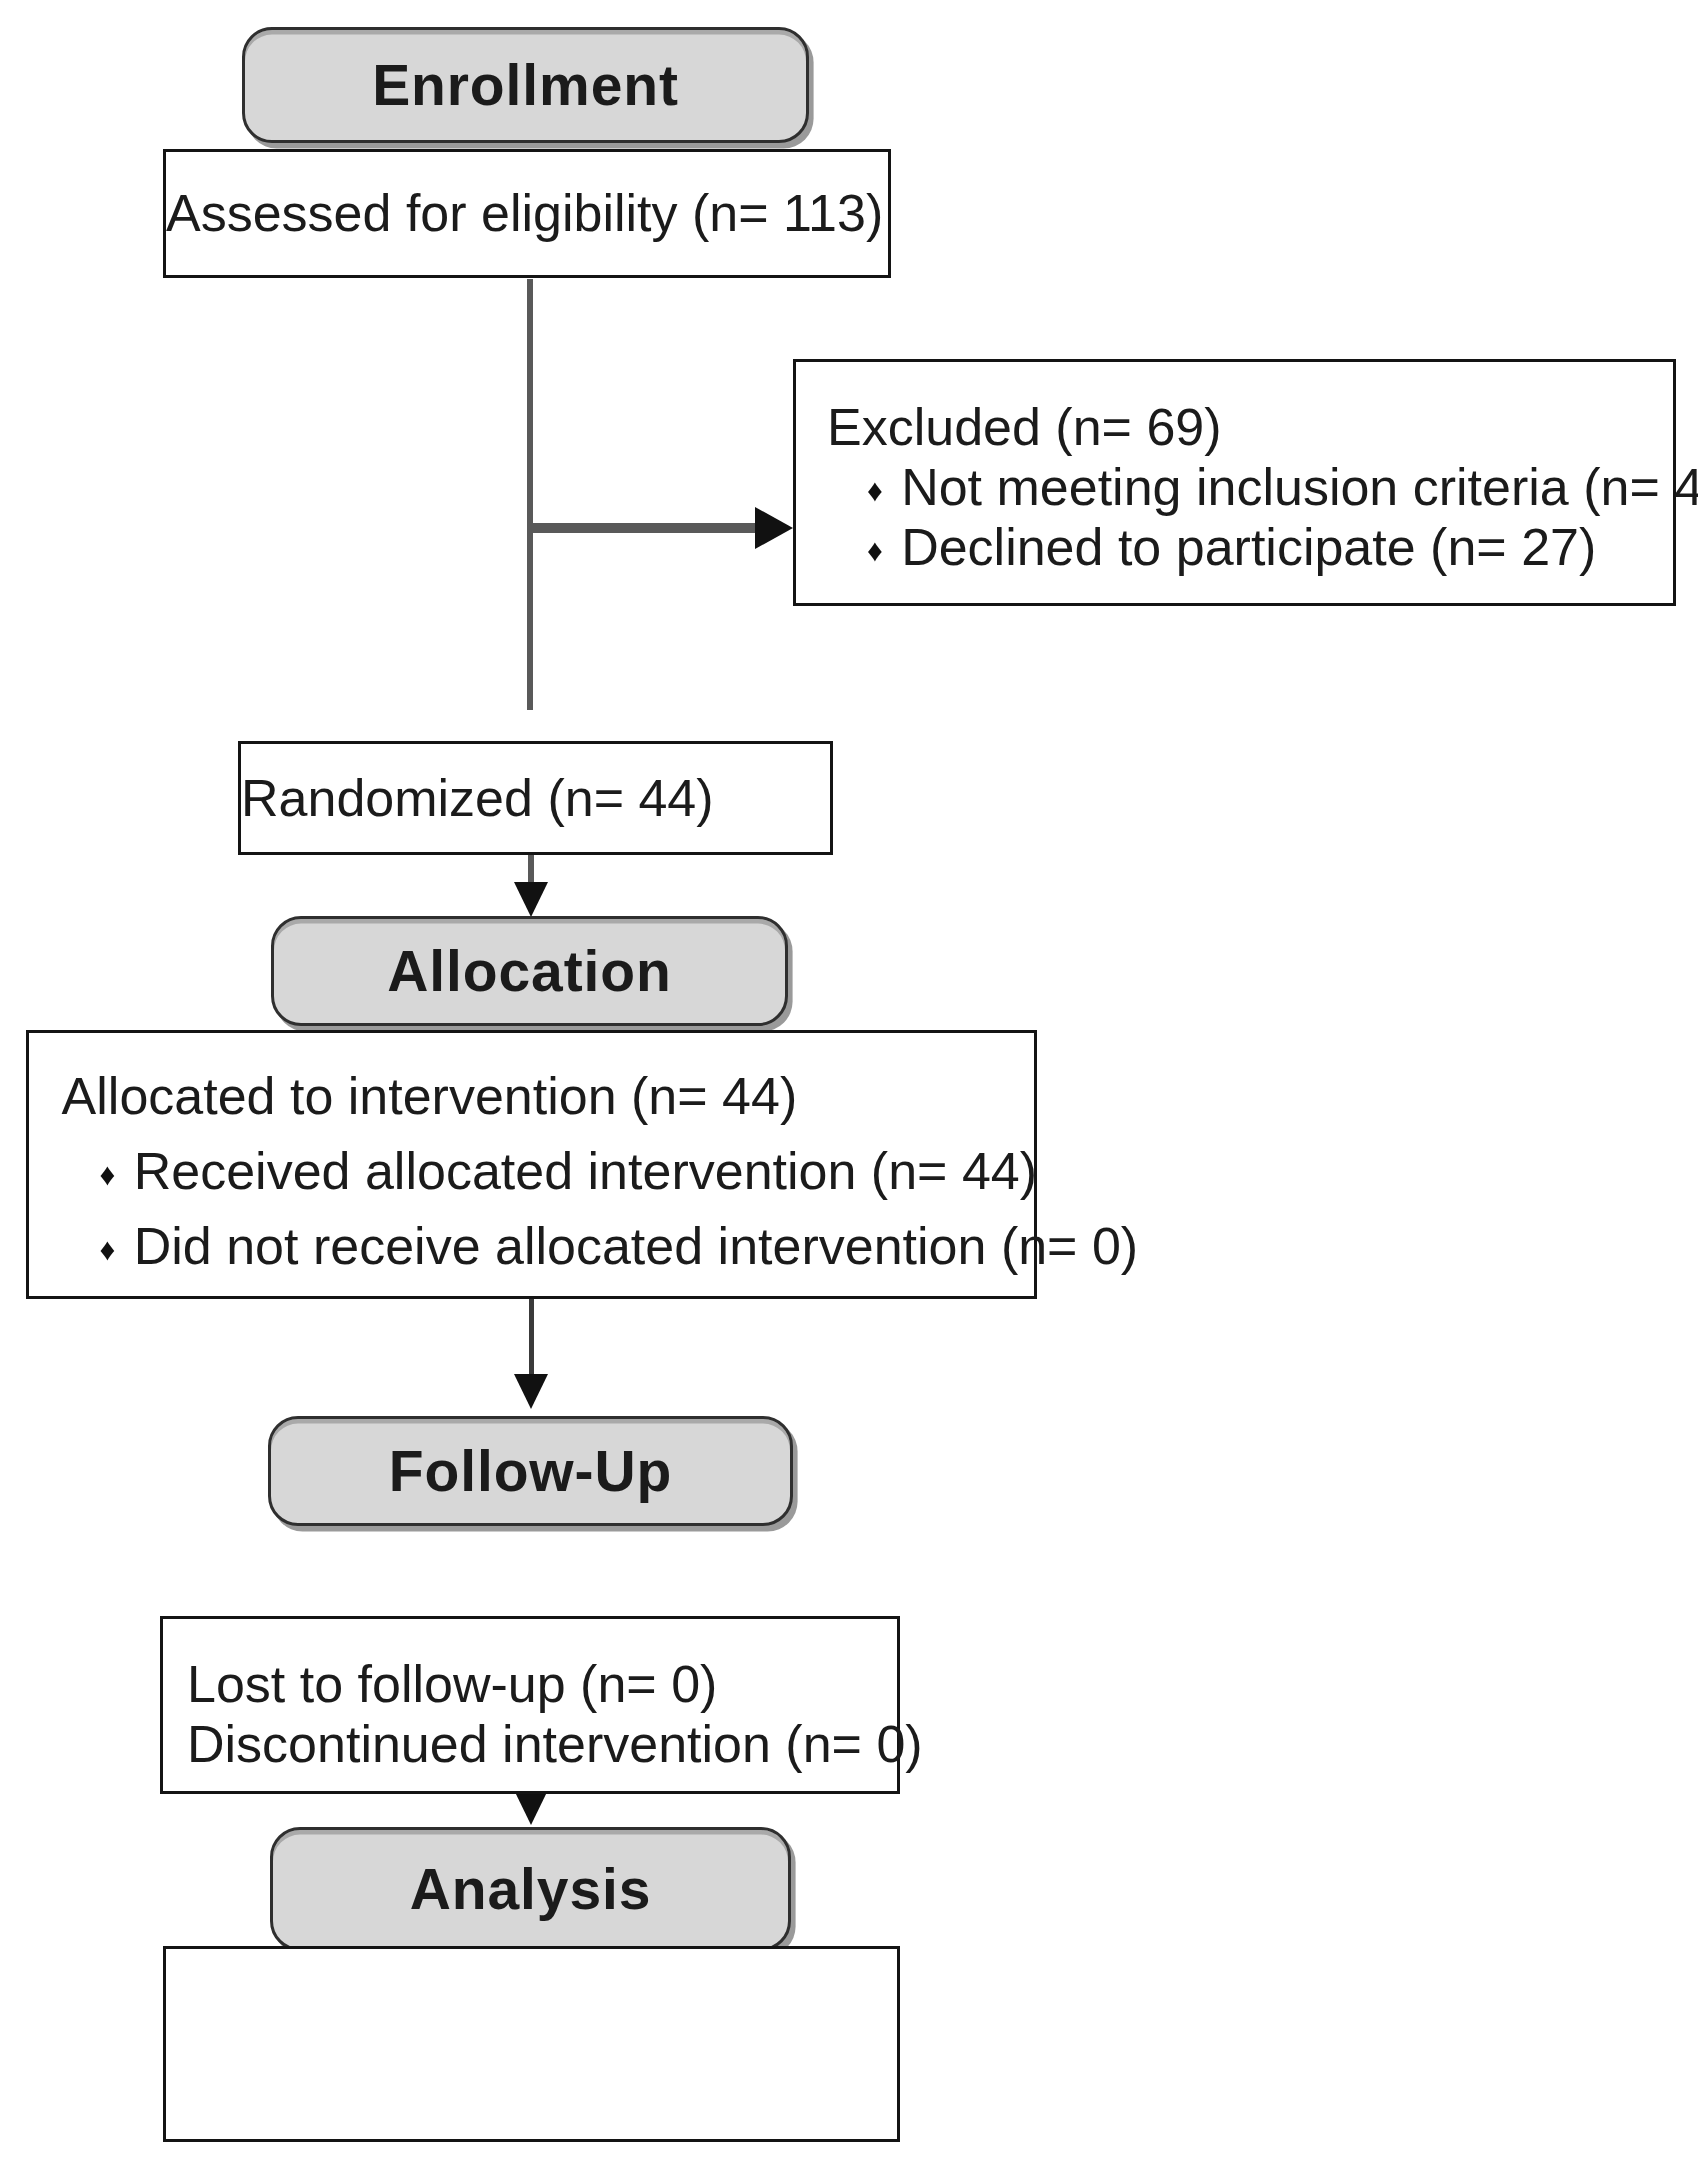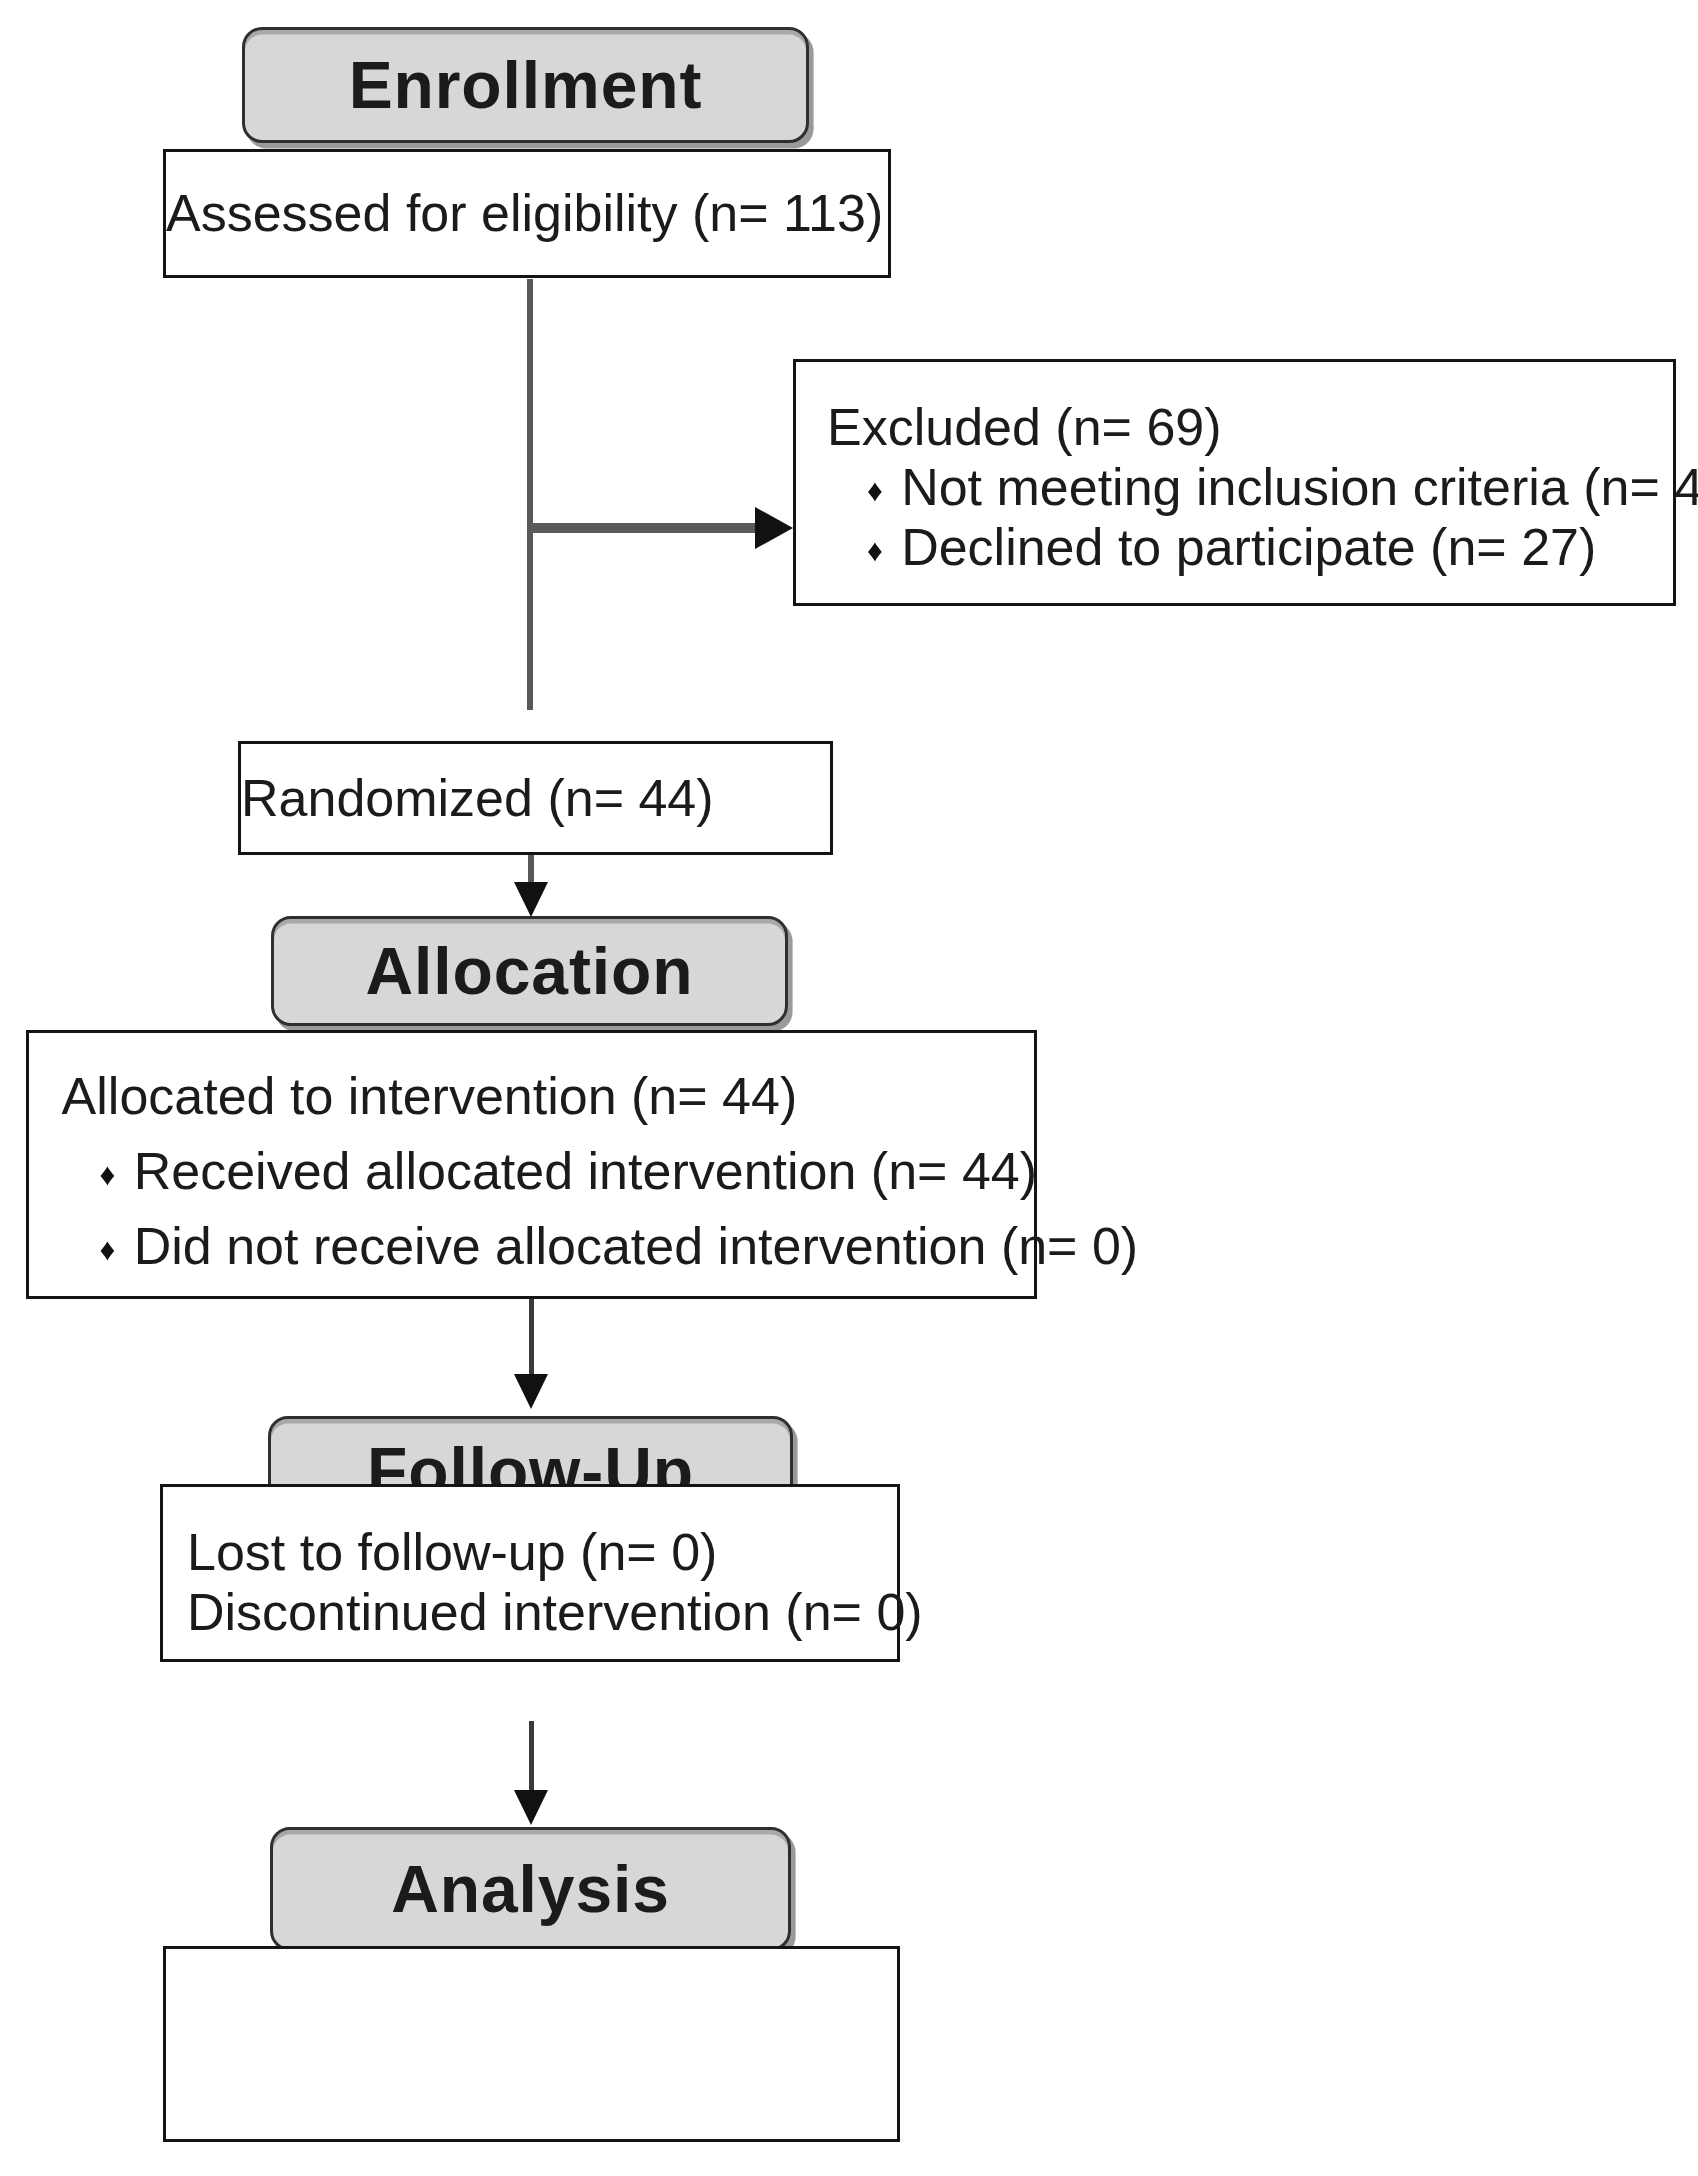--- a/index.html
+++ b/index.html
@@ -9,24 +9,24 @@
     background:#ffffff;
     font-family:"Liberation Sans", sans-serif;
     color:#1b1b1b;
     overflow:hidden;
   }
   
   .hdr{
     position:absolute;box-sizing:border-box;
     background:var(--header_fill,#d7d7d7);
     border:3.7px solid var(--header_border,#2f2f2f);
-    border-radius:20px;
+    border-radius:30px;
     box-shadow:4.6px 5.5px 0 #9a9a9a, inset 0 4.6px 0 #a9a9a9;
     display:flex;align-items:center;justify-content:center;
-    font-weight:bold;font-size:66px;letter-spacing:0.9px;
+    font-weight:bold;font-size:57px;letter-spacing:0.9px;
   }
   
   .box{
     position:absolute;box-sizing:border-box;
     background:#ffffff;
     border:3.7px solid var(--box_border,#141414);
     font-size:52px;line-height:1.16;
   }
   .box.center{display:flex;align-items:center;justify-content:flex-start;text-align:center;}
   .box.lines{display:flex;flex-direction:column;justify-content:center;}
@@ -116,21 +116,21 @@
     <div class="bullet-line">
       <span class="diamond">♦</span>
       <span class="line">Did not receive allocated intervention (n= 0)</span>
     </div>
   </div>
 
   <div class="hdr" style="left:268px;top:1416px;width:525px;height:110px;">
     <span>Follow-Up</span>
   </div>
 
-  <div class="box lines plain-pad" style="left:160px;top:1484px;width:740px;height:178px;">
+  <div class="box lines plain-pad" style="left:160px;top:1616px;width:740px;height:178px;">
     <div class="line">Lost to follow-up (n= 0)</div>
     <div class="line">Discontinued intervention (n= 0)</div>
   </div>
 
   <div class="hdr" style="left:270px;top:1827px;width:521px;height:124px;">
     <span>Analysis</span>
   </div>
 
   <div class="box lines plain-pad" style="left:163px;top:1946px;width:737px;height:196px;">
   </div>

